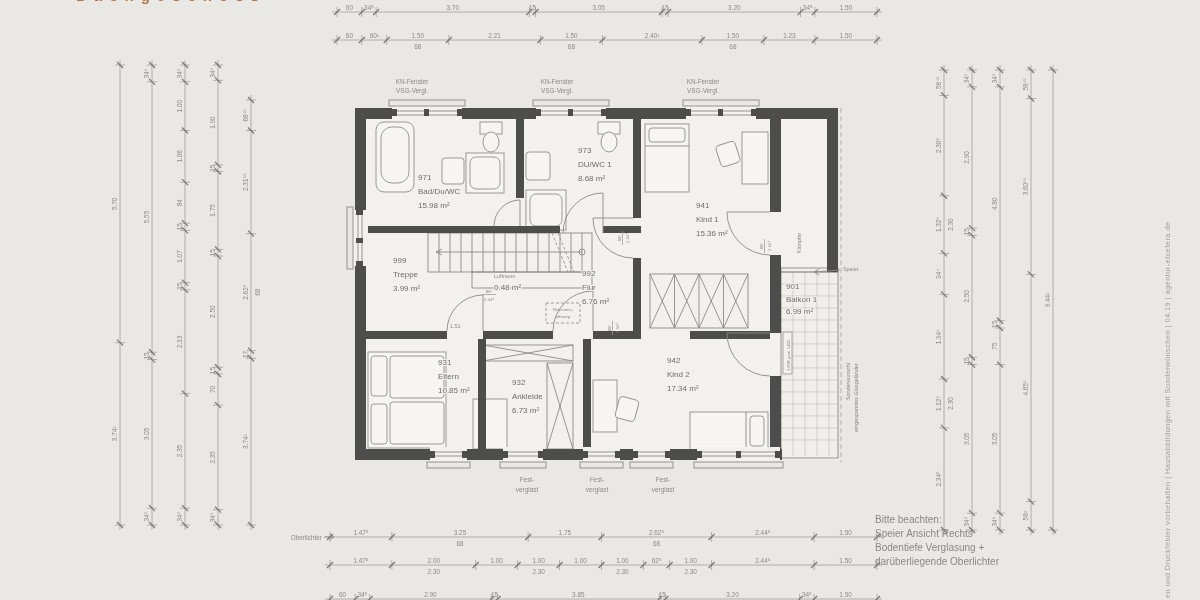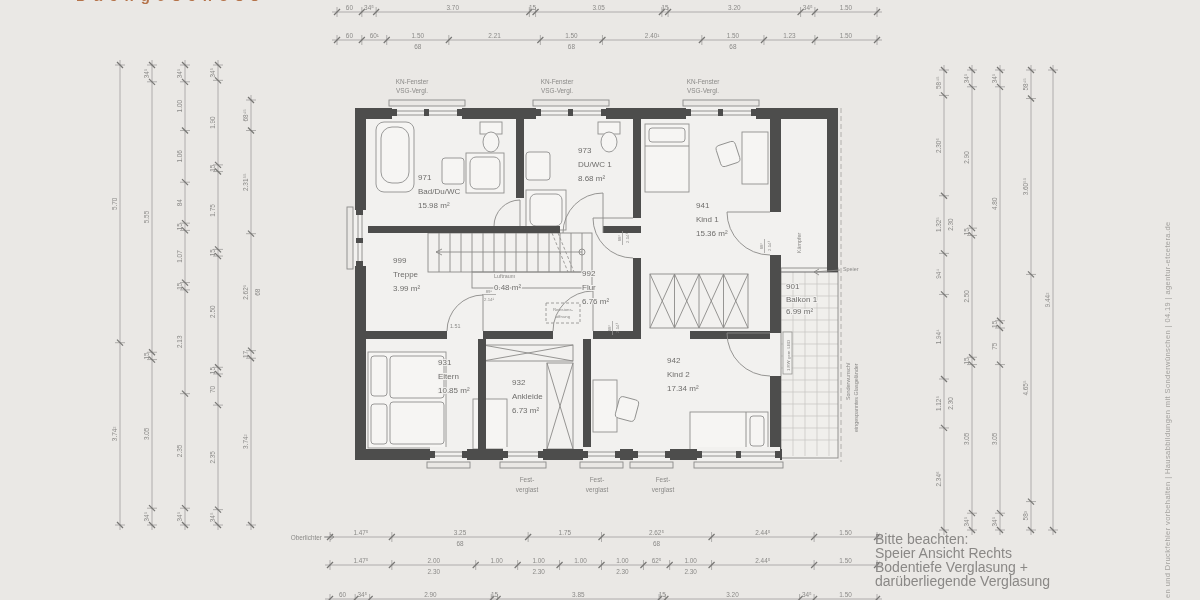--- a/index.html
+++ b/index.html
@@ -13,21 +13,21 @@
   .tinytext{font-size:5.4px;fill:#8b8a88;}
   .microtext{font-size:4.3px;fill:#8b8a88;}
   .anno{font-size:6.4px;fill:#8b8a88;}
   .wall{fill:#4d4d4c;}
   .thin{stroke:#8b8a88;stroke-width:.9;fill:none;}
   .furn{stroke:#90908e;stroke-width:.9;fill:#f6f5f3;}
   .grid{stroke:#c6c4c1;stroke-width:.7;}
   .dash{stroke:#a3a19f;stroke-width:.8;fill:none;stroke-dasharray:5 3;}
   .dash2{stroke:#8b8a88;stroke-width:.8;fill:none;stroke-dasharray:3 2;}
   .winfill{fill:#f2f1ef;}
-  #note{position:absolute;left:875px;top:532px;font-size:14px;line-height:14px;color:#8a8886;}
+  #note{position:absolute;left:875px;top:513px;font-size:10px;line-height:14px;color:#8a8886;}
   #footer-vert{position:absolute;left:1163px;top:598px;transform:rotate(-90deg);
     transform-origin:left top;white-space:nowrap;font-size:7.5px;color:#a3a19e;letter-spacing:.4px;}
   #title-frag{position:absolute;left:76px;top:0;width:300px;height:5px;overflow:hidden;}
   #title-frag span{display:block;margin-top:-13px;font-size:15px;font-weight:bold;
     color:#b5734a;letter-spacing:7px;}
 </style>
 </head>
 <body>
 
 <div id="stage">
@@ -785,18 +785,18 @@
           <text x="0" y="6.5" text-anchor="middle" class="microtext">2.14¹</text>
           <line x1="-7" y1="0.5" x2="7" y2="0.5" class="dimline"></line>
         </g>
       </g>
 </svg>
 
 <div id="note">
   <div>Bitte beachten:</div>
   <div>Speier Ansicht Rechts</div>
   <div>Bodentiefe Verglasung +</div>
-  <div>darüberliegende Verglasung</div>
+  <div>darüberliegende Oberlichter</div>
 </div>
 
 <div id="footer-vert">en und Druckfehler vorbehalten  |  Hausabbildungen mit Sonderwünschen  |  04.19  |  agentur-etcetera.de</div>
 
 </div>
 
 </body></html>

